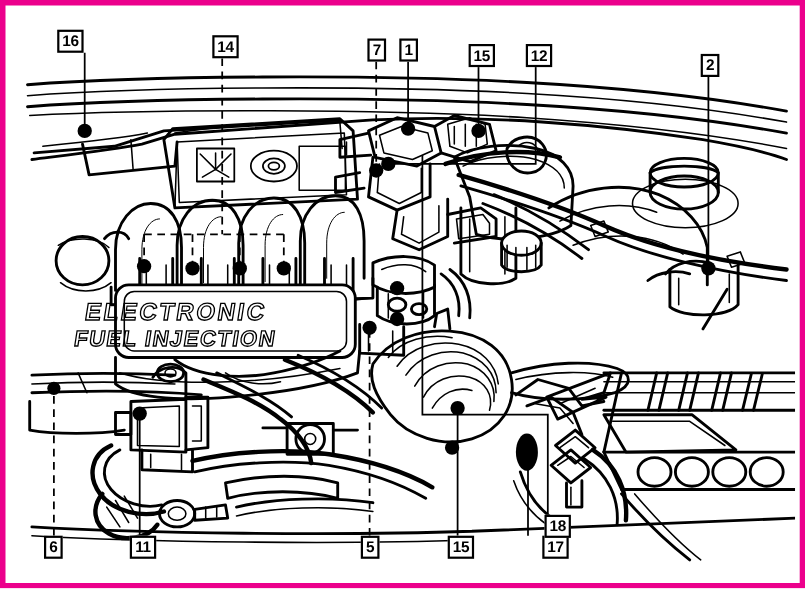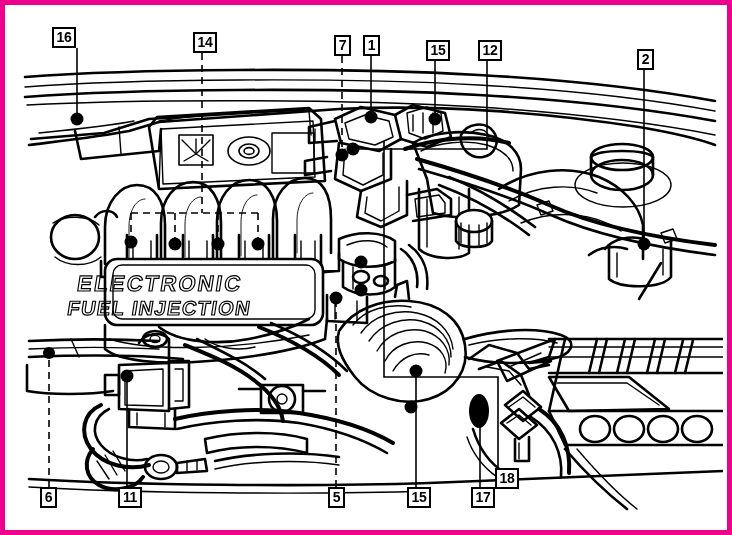--- a/index.html
+++ b/index.html
@@ -434,18 +434,18 @@
   <div class="callout w1" style="left:334px; top:35px;">7</div>
   <div class="callout w1" style="left:363px; top:35px;">1</div>
   <div class="callout w2" style="left:426px; top:40px;">15</div>
   <div class="callout w2" style="left:478px; top:40px;">12</div>
   <div class="callout w1" style="left:637px; top:49px;">2</div>
 
   <div class="callout w1" style="left:40px;  top:487px;">6</div>
   <div class="callout w2" style="left:118px; top:487px;text-align:center;">11</div>
   <div class="callout w1" style="left:328px; top:487px;">5</div>
   <div class="callout w2" style="left:407px; top:487px;">15</div>
-  <div class="callout w2" style="left:471px; top:487px;text-align:center;">17</div>
+  <div class="callout w2" style="left:493px; top:487px;text-align:center;">17</div>
   <div class="callout w2" style="left:495px; top:468px;text-align:center;">18</div>
 
   <div id="frame-inner"></div>
   <div id="frame-outer"></div>
 </div>
 
 </body></html>

